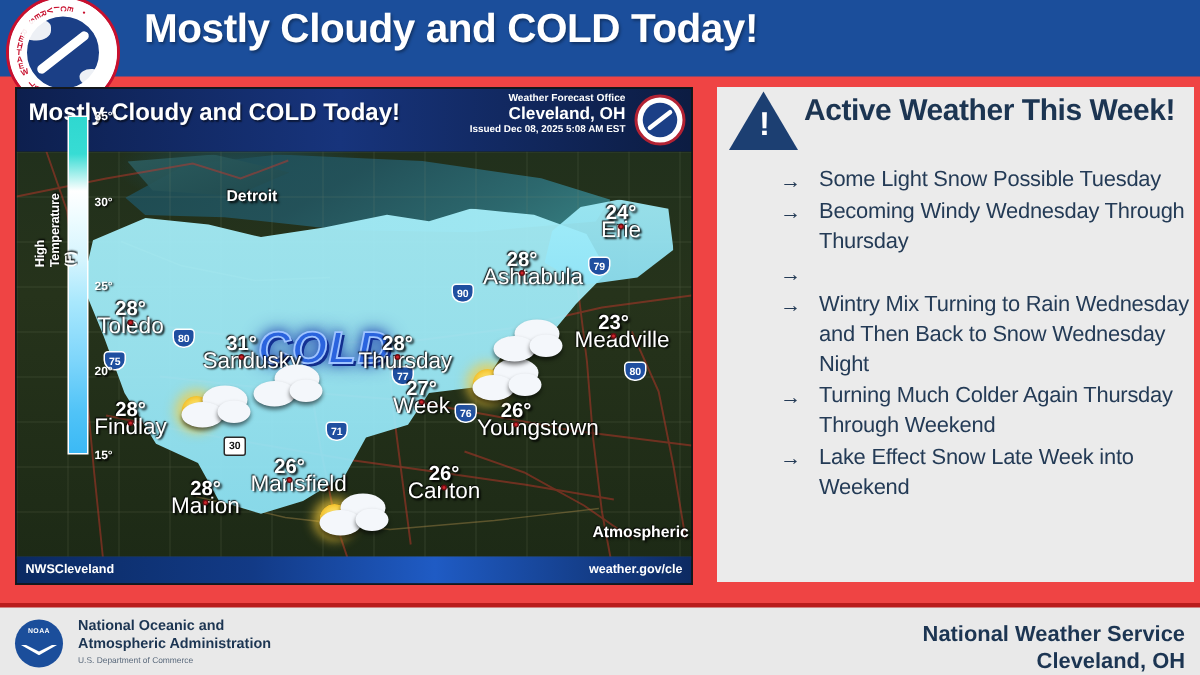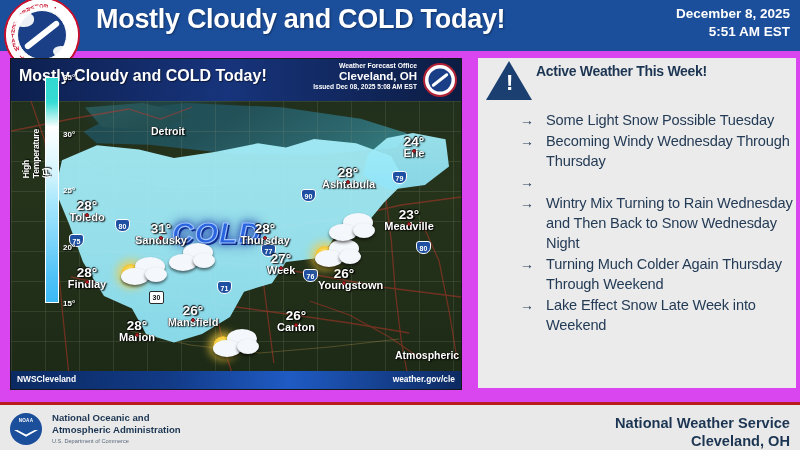--- a/index.html
+++ b/index.html
@@ -2,21 +2,21 @@
 <html><head>
 <meta charset="utf-8">
 <style>
   * { box-sizing: border-box; margin: 0; padding: 0; }
   html, body {
     width: 800px; height: 450px;
     overflow: hidden;
     background: #ebebeb;
     font-family: "Liberation Sans", sans-serif;
   }
-  #root { position: relative; width: 800px; height: 450px; background: #d946ef; }
+  #root { position: relative; width: 800px; height: 450px; background: #ef4444; }
 
   
   .header-bar {
     position: absolute; left: 0; top: 0; width: 800px; height: 51px;
     background: #1b4e9b;
   }
   .header-title {
     position: absolute; left: 96px; top: 4px;
     font-size: 27px; font-weight: bold; color: #ffffff;
     letter-spacing: -0.3px;
@@ -166,21 +166,21 @@
   }
 
   
   .pt { position: absolute; z-index: 5; text-align: center; }
   .pt .tval {
     display: block; color: #ffffff; font-weight: bold; font-size: 13.5px;
     text-shadow: 1.4px 1.4px 1.6px #000, -0.6px -0.6px 1px #000;
     line-height: 13px;
   }
   .pt .cname {
-    display: block; color: #ffffff; font-weight: bold; font-size: 11px;
+    display: block; color: #ffffff; font-weight: normal; font-size: 15px;
     text-shadow: 1.2px 1.2px 1.4px #000, -0.5px -0.5px .8px #000;
     line-height: 11px;
   }
   .pt .dot {
     position: absolute; left: 50%; top: 14px; width: 4px; height: 4px;
     margin-left: -2px; background: #d0232a; border-radius: 50%;
     border: .5px solid #6a0e12;
   }
   .citylabel {
     position: absolute; z-index: 5;
@@ -263,21 +263,21 @@
     border-left: 23px solid transparent;
     border-right: 23px solid transparent;
     border-bottom: 39px solid #1c3f72;
   }
   .warn-bang {
     position: absolute; left: 28px; top: 14px;
     color: #ffffff; font-size: 22px; font-weight: bold; line-height: 22px;
   }
   .alert-title {
     position: absolute; left: 58px; top: 5px;
-    font-size: 14px; font-weight: bold; color: #1c3552;
+    font-size: 20px; font-weight: bold; color: #1c3552;
     letter-spacing: -.3px;
   }
   .bullets { position: absolute; left: 42px; top: 52px; width: 276px; }
   .bullet-row { display: flex; margin-bottom: 1px; }
   .bullet-arrow {
     width: 26px; flex: 0 0 26px;
     color: #243b56; font-size: 14px; font-weight: bold; line-height: 20px;
   }
   .bullet-text {
     color: #243b56; font-size: 14.6px; line-height: 20px;
@@ -354,24 +354,20 @@
           <span style="transform: rotate(13.9259deg) translate(0px, -31px) rotate(90deg);">E</span>
           <span style="transform: rotate(22.963deg) translate(0px, -31px) rotate(90deg);"> </span>
           <span style="transform: rotate(32deg) translate(0px, -31px) rotate(90deg);">•</span>
         </div>
       <div class="inner-disc"></div>
       <div class="blob-a"></div>
       <div class="blob-b"></div>
       <div class="swoosh"></div>
     </div>
     <div class="header-title">Mostly Cloudy and COLD Today!</div>
-    <div class="header-date">
-      <div>December 8, 2025</div>
-      <div>5:51 AM EST</div>
-    </div>
   </div>
 
   <div class="map-panel">
 
     <div class="terrain"></div>
     <div class="lake-erie"></div>
     <div class="lake-huron-bay"></div>
     <div class="county-grid"></div>
 
     <svg class="roads" viewBox="0 0 452 272" preserveAspectRatio="none">

